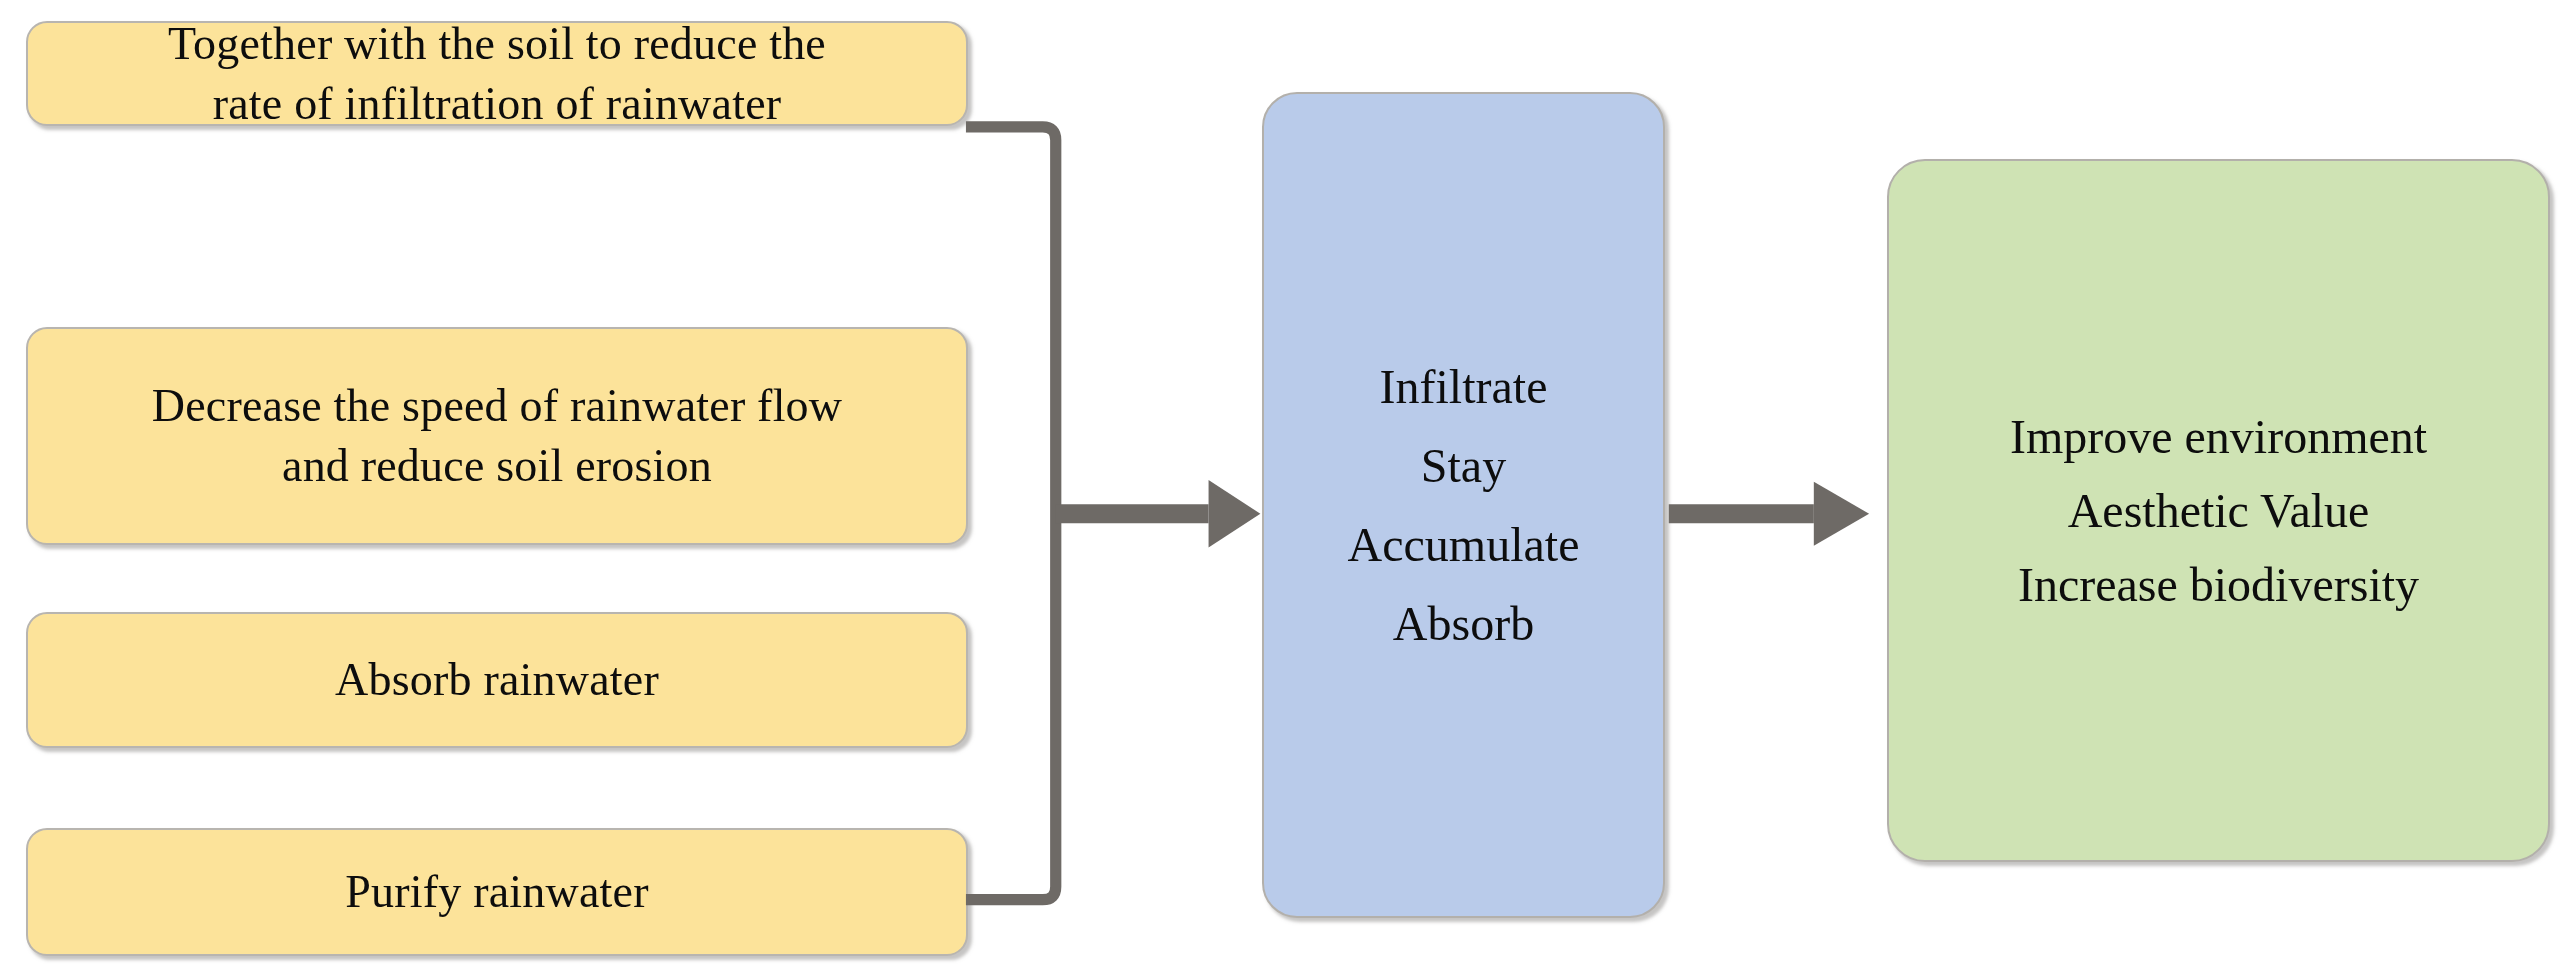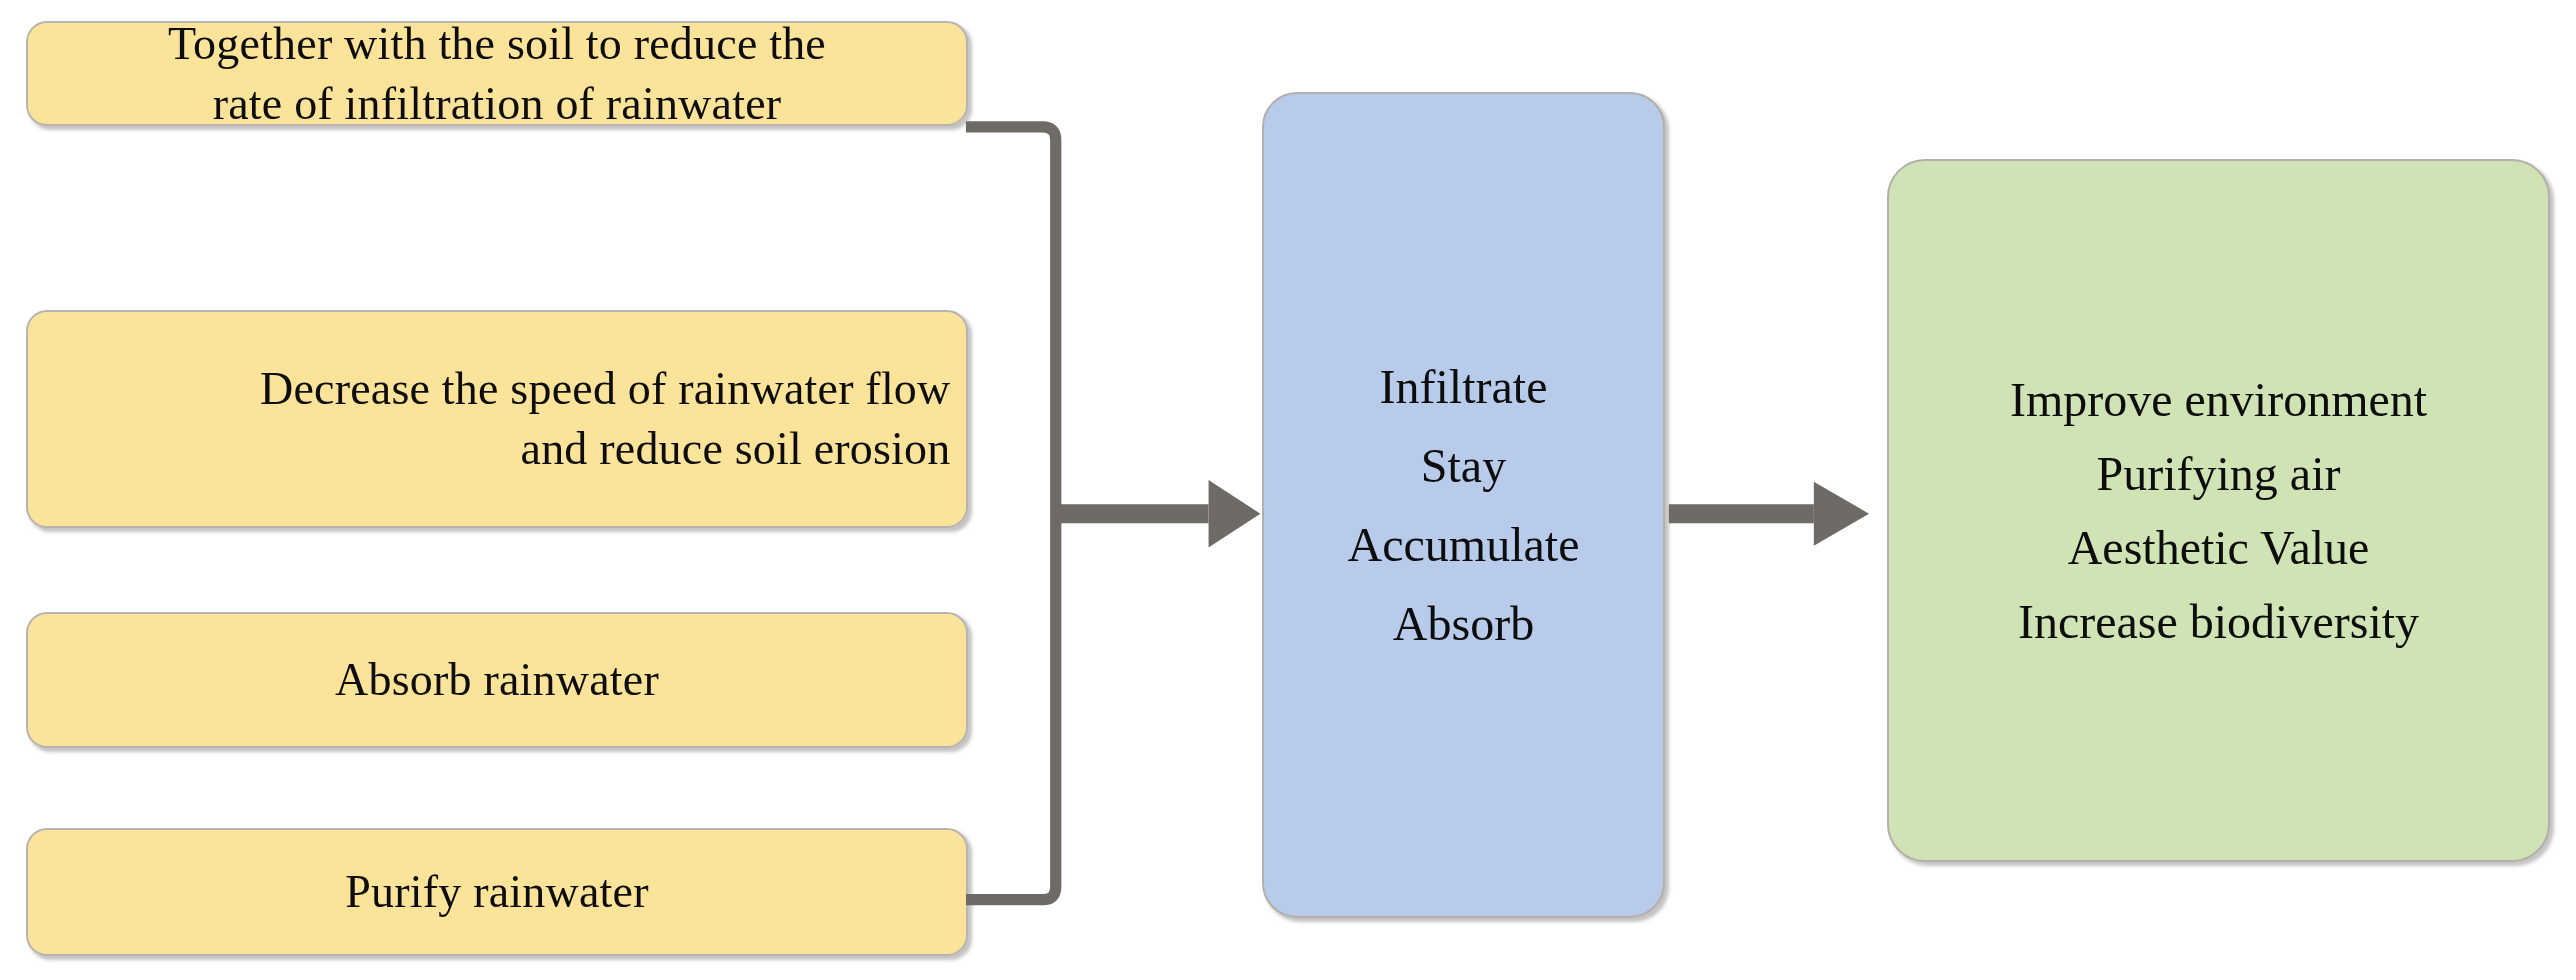--- a/index.html
+++ b/index.html
@@ -56,21 +56,21 @@
   }
   .node.yellow .lines { padding: 0 15.5px; }
 
   #yellow-0 { top: 24px;  height: 102px; }
   #yellow-1 { top: 322px; height: 218px; }
   #yellow-2 { top: 612px; height: 136px; }
   #yellow-3 { top: 828px; height: 128px; justify-content: flex-end; }
 
   
   #yellow-0 { top: 21px; height: 105px; }
-  #yellow-1 { top: 310px; height: 218px; text-align: right; }
+  #yellow-1 { top: 327px; height: 218px; }
 
   
   .node.blue {
     background: #b9cbea;
     border-color: #b3b0ab;
     border-radius: 35px;
     left: 1262px;
     top: 92px;
     width: 403px;
     height: 826px;
@@ -145,21 +145,20 @@
       <span class="line">Infiltrate</span>
       <span class="line">Stay</span>
       <span class="line">Accumulate</span>
       <span class="line">Absorb</span>
     </div>
   </div>
 
   <div class="node green" id="green-box">
     <div class="lines">
       <span class="line">Improve environment</span>
-      <span class="line">Purifying air</span>
       <span class="line">Aesthetic Value</span>
       <span class="line">Increase biodiversity</span>
     </div>
   </div>
 
   <svg id="connectors" viewBox="0 0 2982 1135">
 
     <g>
       <path d="M 1118 147 L 1207 147 Q 1222 147 1222 162 L 1222 1027 Q 1222 1042 1207 1042 L 1118 1042" fill="none" stroke="#6e6a66" stroke-width="13" stroke-linecap="butt"></path>
       <path d="M 1222 595 L 1399 595" fill="none" stroke="#6e6a66" stroke-width="22"></path>

